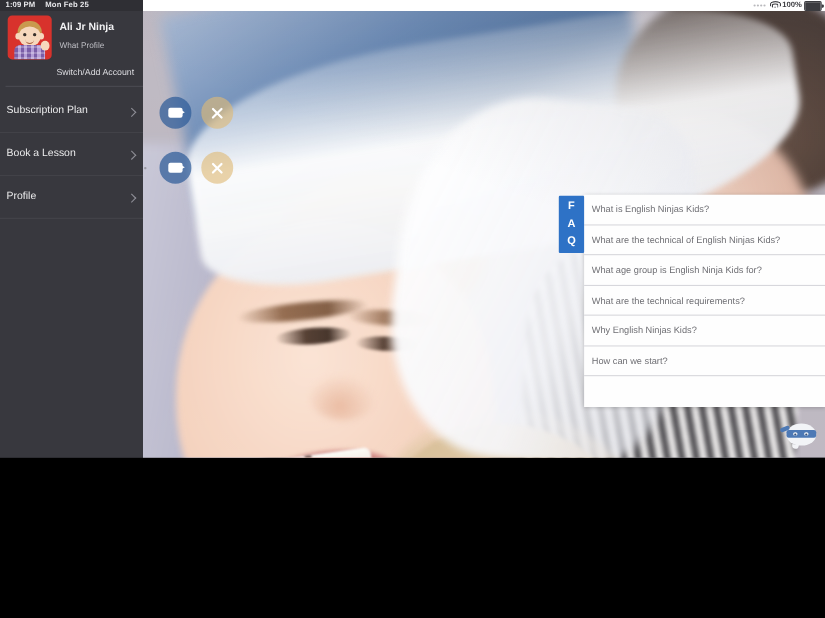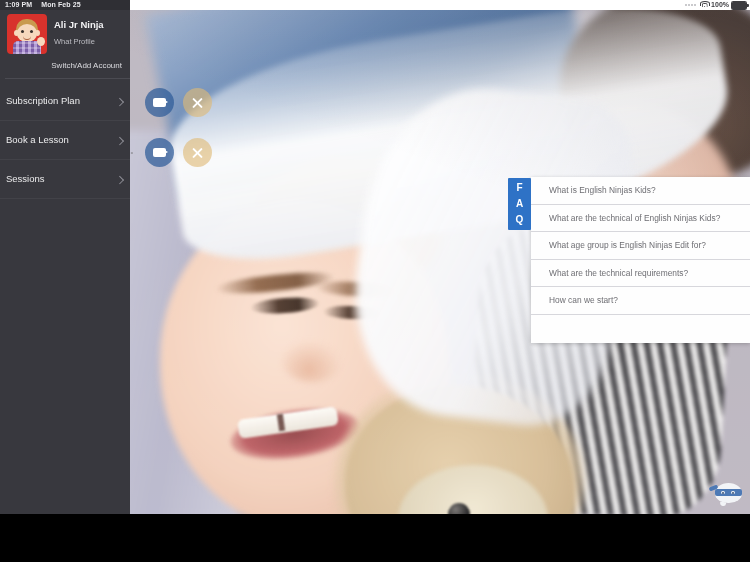--- a/index.html
+++ b/index.html
@@ -1,21 +1,21 @@
 <!DOCTYPE html>
 <html><head>
 <meta charset="utf-8">
 <style>
   html,body{margin:0;padding:0;}
   body{
     width:750px;height:562px;overflow:hidden;
     font-family:"Liberation Sans", sans-serif;
     background:#000;
   }
-  #app{position:relative;width:750px;height:514px;overflow:hidden;background:#3a3a40;text-decoration:underline;}
+  #app{position:relative;width:750px;height:416px;overflow:hidden;background:#3a3a40;text-decoration:underline;}
 
   
   .photo{
     position:absolute;left:130px;top:10px;width:620px;height:552px;overflow:hidden;
     background:#b9b3bd;
   }
   .ph-layer{position:absolute;}
 
   
   .ph-blue{
@@ -276,21 +276,21 @@
     border-radius:1px;
   }
   .faq-tab span{color:#fff;font-size:10px;font-weight:bold;line-height:16px;}
   .faq-panel{
     position:absolute;left:531px;top:177px;width:219px;z-index:21;
     background:#fefefe;
     box-shadow:0 1px 4px rgba(0,0,0,.22);
   }
   .faq-row{
     height:26.5px;line-height:26.5px;
-    padding-left:18px;padding-right:6px;
+    padding-left:7px;padding-right:6px;
     font-size:8.4px;color:#6e6e73;
     border-bottom:1px solid #d7d7dc;
     white-space:nowrap;overflow:hidden;text-overflow:ellipsis;
   }
   .faq-row:first-child{border-top:none;}
   .faq-empty{height:28px;border-bottom:none;}
 
   
   .logo{
     position:absolute;right:8px;bottom:10px;z-index:23;
@@ -406,21 +406,21 @@
     <div class="menu">
       <div class="menu-item">
         <span>Subscription Plan</span>
         <span class="chev"></span>
       </div>
       <div class="menu-item">
         <span>Book a Lesson</span>
         <span class="chev"></span>
       </div>
       <div class="menu-item">
-        <span>Sessions</span>
+        <span>Profile</span>
         <span class="chev"></span>
       </div>
     </div>
 
     <div class="signout-wrap">
       <div class="signout">Signout</div>
     </div>
   </div>
 
   <div class="dash-mark dm1">-</div>
@@ -445,22 +445,23 @@
 
   <div class="faq-tab">
     <span>F</span>
     <span>A</span>
     <span>Q</span>
   </div>
 
   <div class="faq-panel">
     <div class="faq-row">What is English Ninjas Kids?</div>
     <div class="faq-row">What are the technical of English Ninjas Kids?</div>
-    <div class="faq-row">What age group is English Ninjas Edit for?</div>
+    <div class="faq-row">What age group is English Ninja Kids for?</div>
     <div class="faq-row">What are the technical requirements?</div>
+    <div class="faq-row">Why English Ninjas Kids?</div>
     <div class="faq-row">How can we start?</div>
     <div class="faq-row faq-empty"></div>
   </div>
 
   <div class="logo">
     <div class="ninja">
       <div class="ninja-head"></div>
       <div class="ninja-tail"></div>
       <div class="ninja-band"></div>
       <div class="ninja-eye l"></div>

